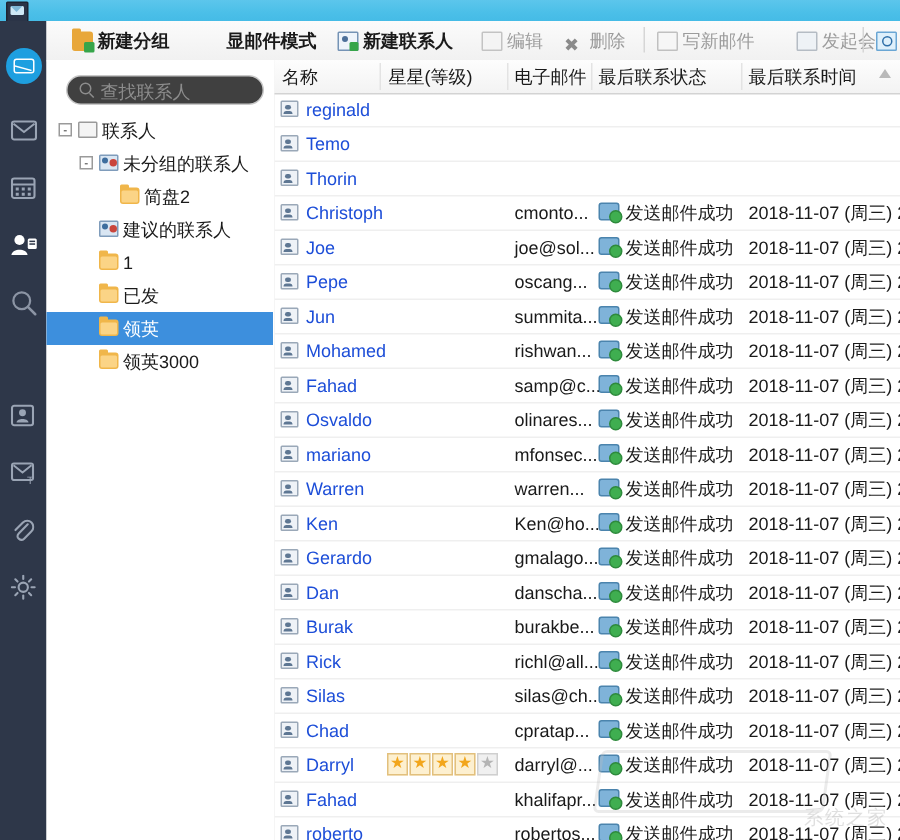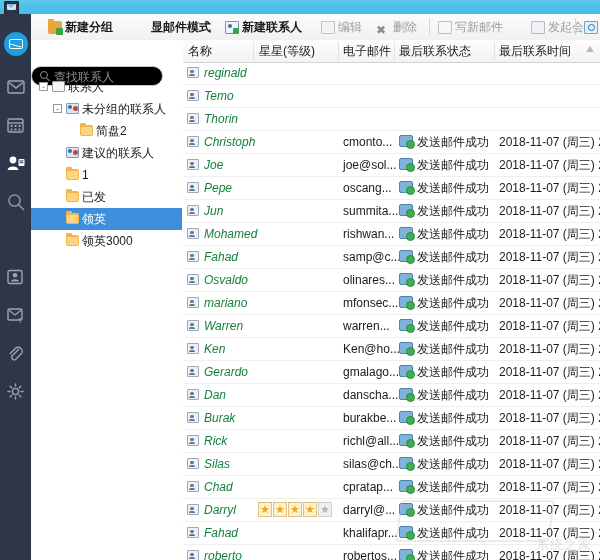--- a/index.html
+++ b/index.html
@@ -54,22 +54,22 @@
   .ico-mail-dim{background:#f6f6f6;border:1px solid #c0c0c0;border-radius:1px;box-sizing:border-box;}
   .ico-meet{background:#eef2f6;border:1px solid #b5bcc4;border-radius:1px;box-sizing:border-box;}
   .ico-dup{background:#dff0fb;border:1px solid #6aa6d4;border-radius:1px;box-sizing:border-box;}
   .ico-dup::after{content:"";position:absolute;left:3px;top:2px;width:7px;height:7px;
     border:1.3px solid #2f6fa8;border-radius:50%;box-sizing:border-box;}
   .tb-sep{position:absolute;top:4px;width:1px;height:17px;background:#d6d6d6;}
 
   
   .leftpanel{position:absolute;left:31px;top:40px;width:152px;height:520px;
     background:#ffffff;border-right:1px solid #d7d7d7;}
-  .searchbox{position:absolute;left:0;top:10px;width:132px;height:20px;
-    border:1px solid #c8c8c8;border-radius:10px;background:#000000;box-sizing:border-box;margin-top:16px;}
+  .searchbox{position:absolute;left:13px;top:10px;width:132px;height:20px;
+    border:1px solid #c8c8c8;border-radius:10px;background:#404040;box-sizing:border-box;}
   .searchbox .sicon{position:absolute;left:8px;top:4px;width:8px;height:8px;
     border:1.2px solid #8d8d8d;border-radius:50%;box-sizing:border-box;}
   .searchbox .sicon::after{content:"";position:absolute;right:-3px;bottom:-2px;width:4px;height:1.2px;
     background:#8d8d8d;transform:rotate(45deg);}
   .searchbox .stext{position:absolute;left:22px;top:2px;font-size:12px;color:#8d8d8d;line-height:16px;}
 
   .tree{position:absolute;left:0;top:36px;width:152px;}
   .tnode{position:relative;height:22px;line-height:22px;white-space:nowrap;font-size:12px;color:#1a1a1a;}
   .tnode.sel{background:#3d8fdd;color:#ffffff;width:151px;}
   .twist{position:absolute;width:9px;height:9px;top:6px;border:1px solid #9a9a9a;
@@ -93,21 +93,21 @@
   .lheader .hcell{position:absolute;top:3px;font-size:12px;color:#1a1a1a;white-space:nowrap;}
   .lheader .hsep{position:absolute;top:2px;width:1px;height:18px;background:#e3e3e3;}
   .sortmark{position:absolute;right:6px;top:6px;width:0;height:0;
     border-left:4px solid transparent;border-right:4px solid transparent;border-bottom:6px solid #b9b9b9;}
   .rows{position:absolute;left:0;top:22px;width:417px;height:498px;overflow:hidden;}
   .row{position:relative;height:22px;line-height:22px;border-bottom:1px solid #efefef;}
   .row .cico{position:absolute;left:4px;top:5px;width:12px;height:11px;
     background:#eef2f7;border:1px solid #9aa8b8;border-radius:1px;box-sizing:border-box;}
   .row .cico::before{content:"";position:absolute;left:2px;top:1.5px;width:3.5px;height:3.5px;border-radius:50%;background:#5e7793;}
   .row .cico::after{content:"";position:absolute;left:1px;bottom:1px;width:6px;height:2.5px;background:#5e7793;border-radius:2px 2px 0 0;}
-  .row .name{position:absolute;left:21px;top:0;font-size:12px;color:#15803d;white-space:nowrap;font-style:italic;}
+  .row .name{position:absolute;left:21px;top:0;font-size:12px;color:#1d4ed8;white-space:nowrap;}
   .row .stars{position:absolute;left:75px;top:3px;}
   .row .star{display:inline-block;width:14px;height:15px;margin-right:1px;vertical-align:top;
     background:#fdf0d0;border:1px solid #e2c07d;box-sizing:border-box;position:relative;}
   .row .star.off{background:#f0f0f0;border-color:#cfcfcf;}
   .row .star .glyph{position:absolute;left:0;top:-1px;width:12px;text-align:center;
     font-size:11px;line-height:15px;color:#f2a61c;}
   .row .star.off .glyph{color:#b4b4b4;}
   .row .email{position:absolute;left:160px;top:0;font-size:12px;color:#1a1a1a;white-space:nowrap;}
   .row .sicon{position:absolute;left:216px;top:4px;width:14px;height:12px;
     background:#7fb3d9;border:1px solid #4b84ad;border-radius:2px;box-sizing:border-box;}

